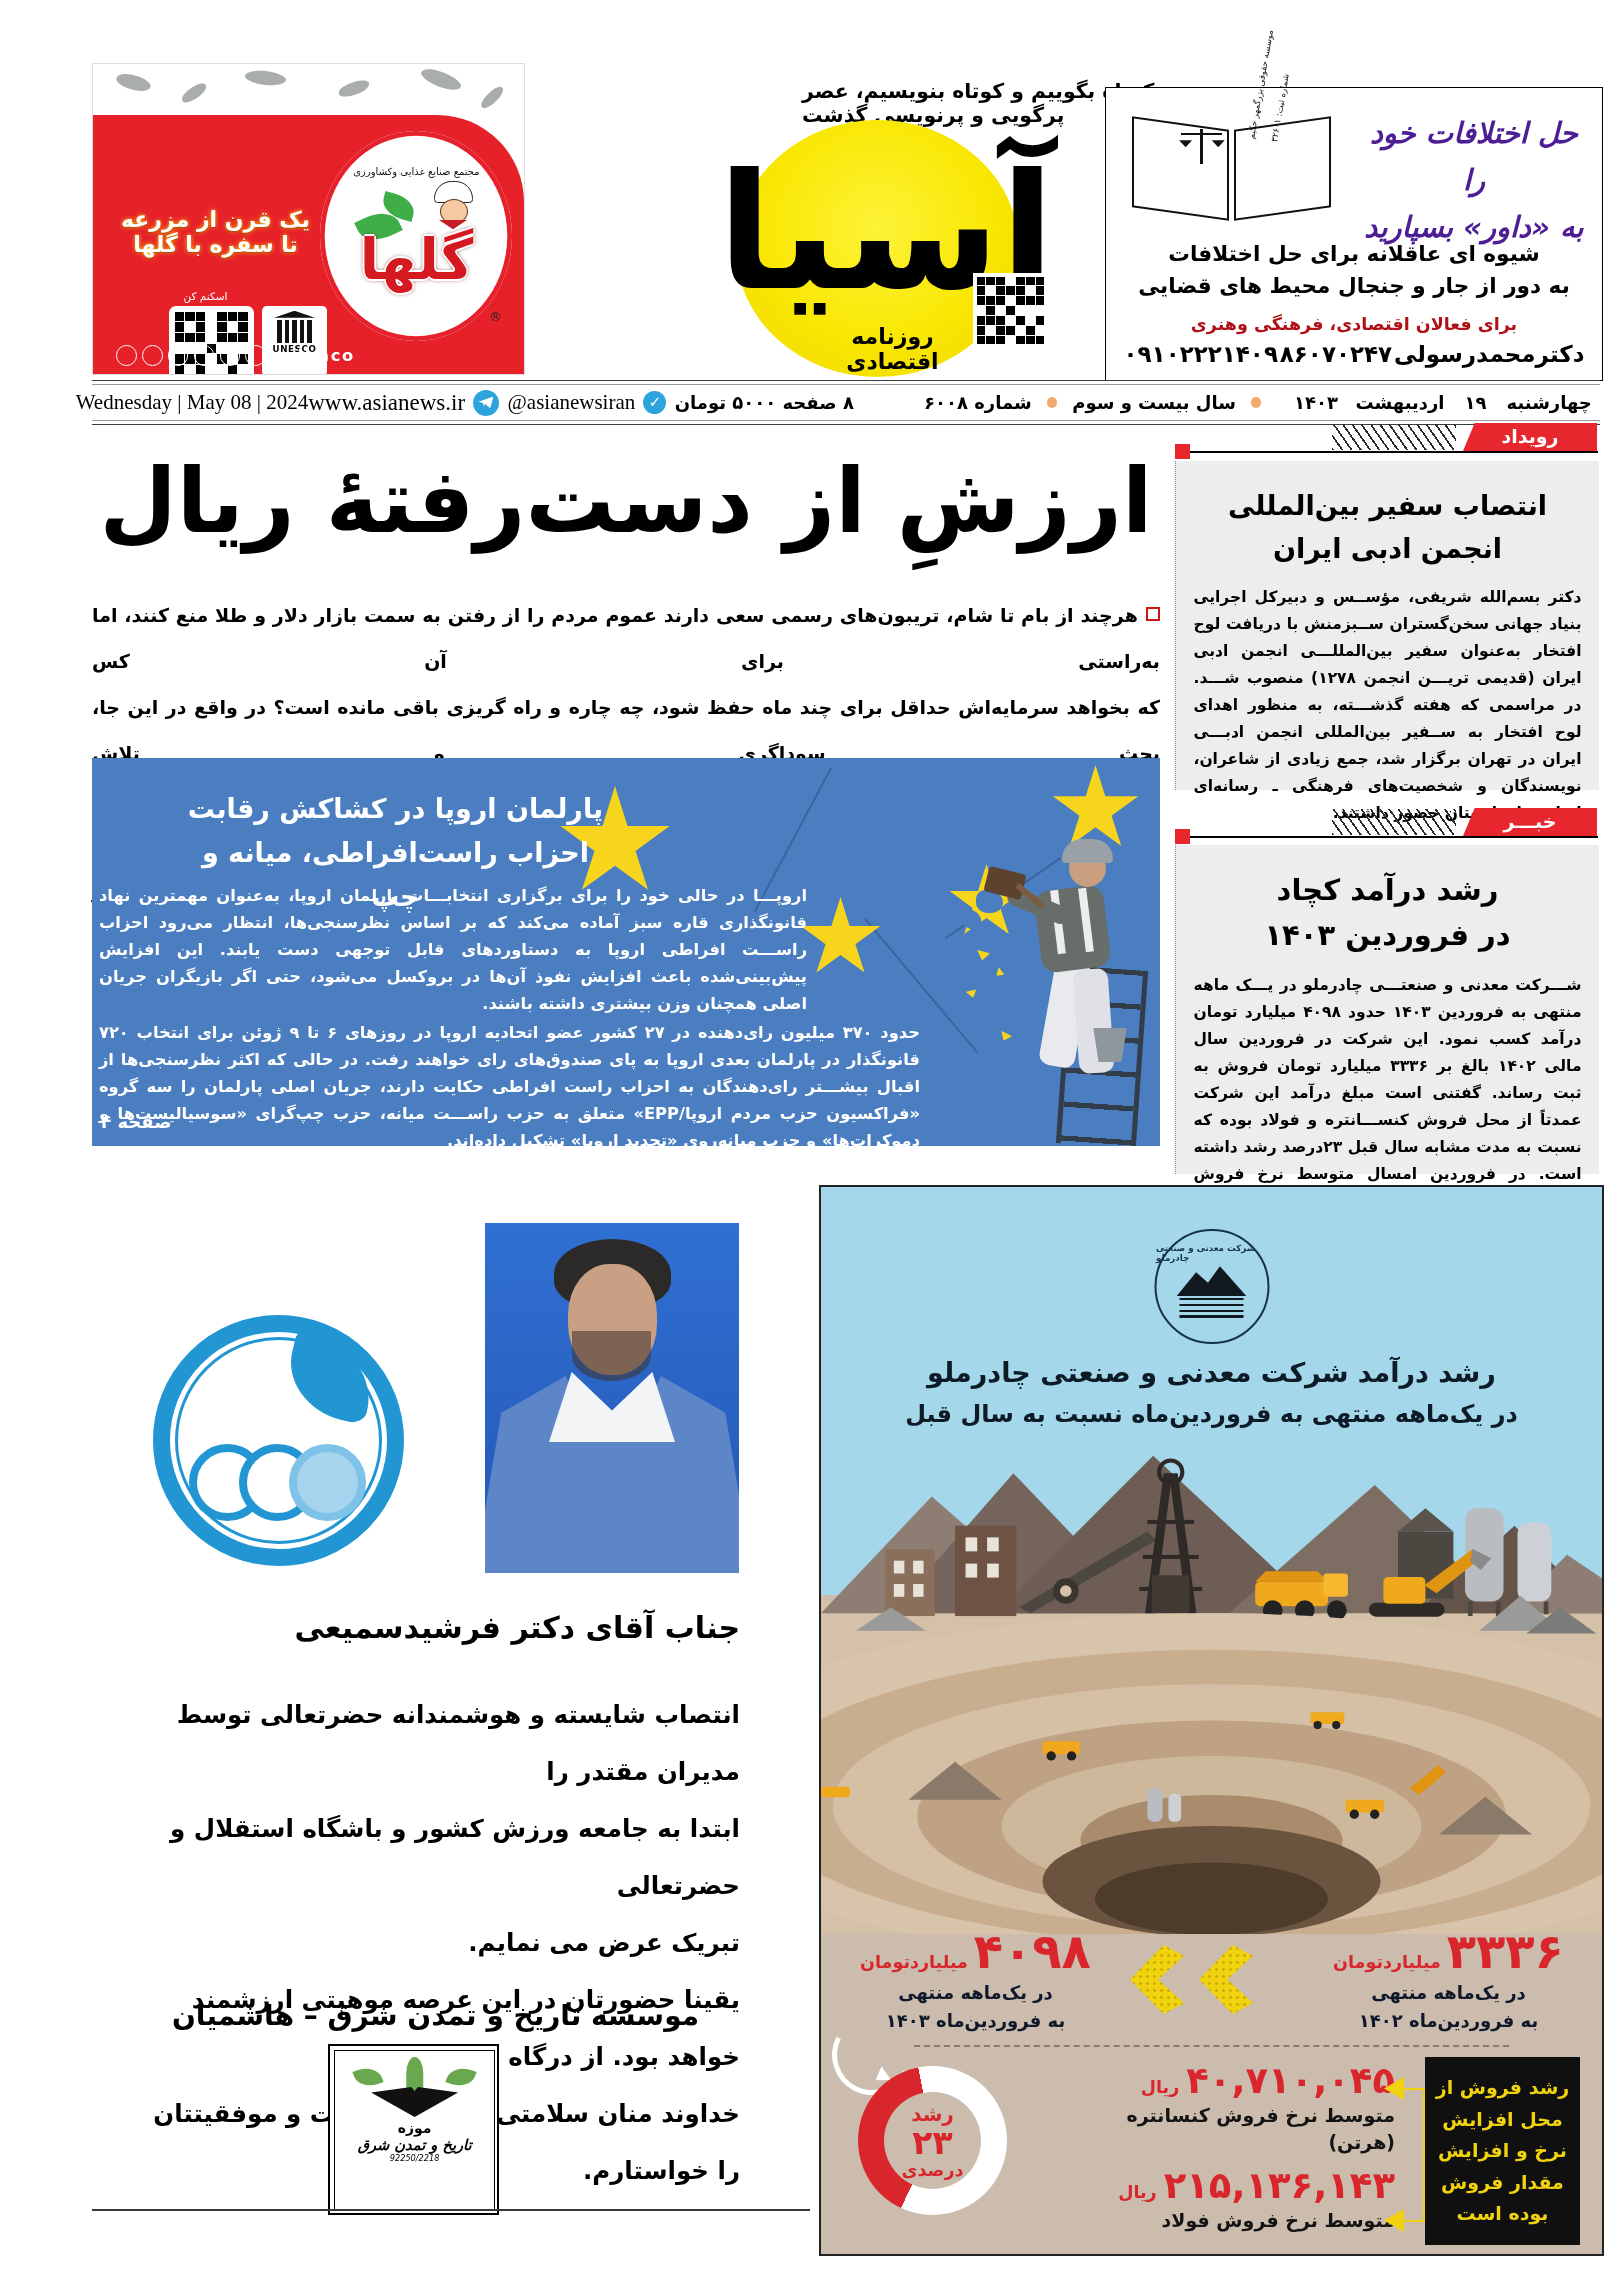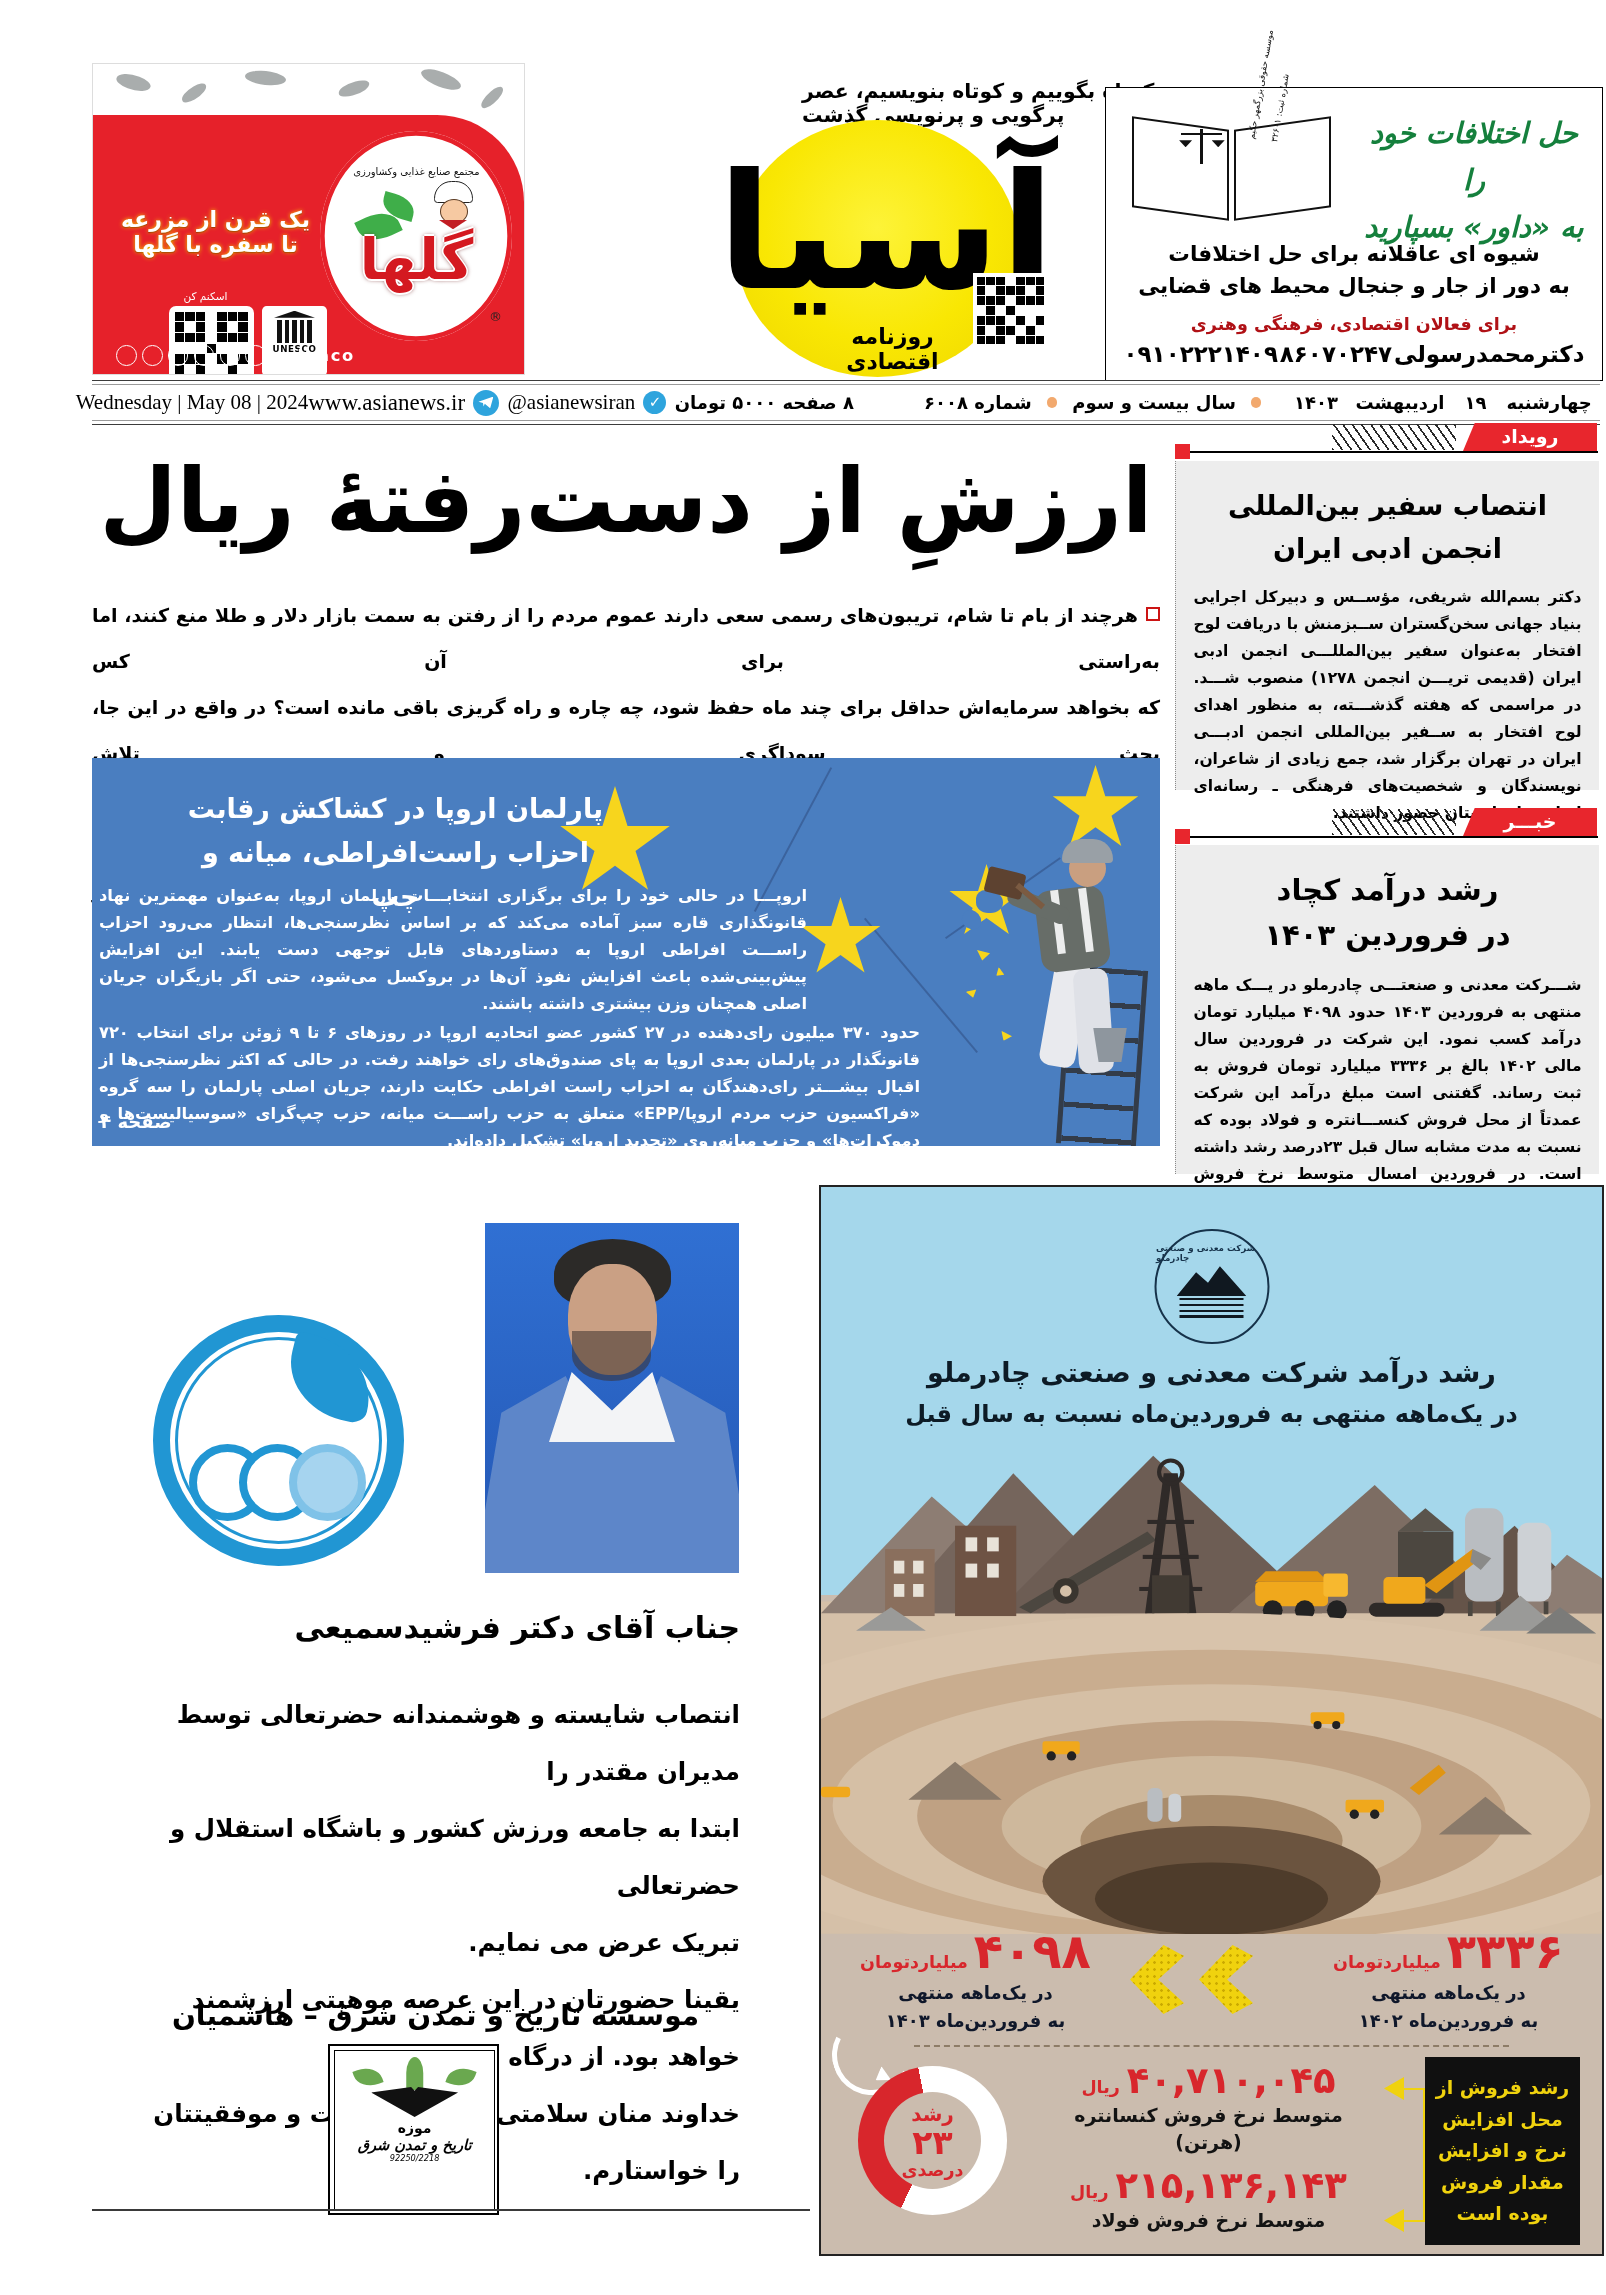--- a/index.html
+++ b/index.html
@@ -42,21 +42,21 @@
          background:radial-gradient(circle at 50% 42%,#fdf338 0%,#f9e703 55%,#eed600 100%);}
   .m-title{left:653px;top:99px;width:466px;height:274px;font-size:160px;line-height:268px;text-align:center;font-weight:bold;color:#000;}
   .m-sub{left:808px;top:324px;width:169px;font-size:22px;font-weight:bold;text-align:center;}
   .qr{display:grid;grid-template-columns:repeat(7,1fr);grid-template-rows:repeat(7,1fr);gap:1.2px;background:#fff;}
   .qr i{background:#000;}
   .qr i.w{background:#fff;}
   .m-qr{left:973px;top:273px;width:68px;height:68px;padding:3.5px;background:#fff;}
 
   
   .legal{left:1105px;top:87px;width:496px;height:292px;border:1.7px solid #000;background:#fff;}
-  .legal-t1{right:14.6px;top:22px;width:227px;font-size:29px;line-height:47px;font-weight:bold;color:#15803d;text-align:center;font-style:italic;}
+  .legal-t1{right:14.6px;top:22px;width:227px;font-size:29px;line-height:47px;font-weight:bold;color:#4c1d95;text-align:center;font-style:italic;}
   .legal-book{left:20.4px;top:17.5px;width:210px;height:125px;}
   .page-l{position:absolute;width:93px;height:87px;background:#fff;border:2.3px solid #111;}
   .legal-booktxt{position:absolute;font-size:8.7px;color:#111;white-space:nowrap;}
   .scales{position:absolute;left:55px;top:23px;width:41px;height:41px;}
   .scales .pole{position:absolute;left:19px;top:0;width:2.3px;height:35px;background:#111;}
   .scales .bar{position:absolute;left:0;top:4.7px;width:41px;height:2.3px;background:#111;}
   .scales .pan{position:absolute;top:11.7px;width:13px;height:7px;background:#111;clip-path:polygon(0 0,100% 0,50% 100%);}
   .legal-s1{left:0;right:0;top:153px;font-size:21.6px;font-weight:bold;text-align:center;}
   .legal-s2{left:0;right:0;top:185px;font-size:21.6px;font-weight:bold;text-align:center;}
   .legal-aud{left:0;right:0;top:226px;font-size:17.5px;font-weight:bold;color:#b01116;text-align:center;}
@@ -179,21 +179,21 @@
   .divider{position:absolute;left:93px;right:93px;top:858px;border-top:2.3px dashed #8d7c67;}
   .donut{position:absolute;left:37px;top:879px;width:149px;height:149px;border-radius:50%;
      background:conic-gradient(from 205deg,#d8262c 0 40%,#fff 40% 100%);}
   .donut-in{position:absolute;inset:26px;border-radius:50%;background:#cbbcae;display:flex;flex-direction:column;
      align-items:center;justify-content:center;color:#d8262c;font-weight:bold;}
   .donut-in .d1{font-size:20px;} .donut-in .d2{font-size:33px;line-height:34px;} .donut-in .d3{font-size:17.5px;}
   .d-arrow{position:absolute;left:10.5px;top:828px;width:70px;height:70px;border:5.8px solid transparent;
      border-left:5.8px solid #fff;border-bottom:5.8px solid #fff;border-radius:50%;transform:rotate(-18deg);}
   .d-ahead{position:absolute;left:56px;top:882px;width:15px;height:15px;background:#fff;
      clip-path:polygon(0 0,100% 50%,10% 100%);transform:rotate(28deg);}
-  .rates{position:absolute;left:201px;top:872px;width:373px;text-align:center;direction:rtl;}
+  .rates{position:absolute;left:201px;top:872px;width:373px;text-align:right;direction:rtl;}
   .rate-num{font-size:37px;font-weight:bold;color:#d8262c;display:inline-block;}
   .rate-unit{font-size:17.5px;font-weight:bold;color:#d8262c;margin-right:7px;}
   .rate-cap{font-size:19px;font-weight:bold;color:#131313;line-height:27px;}
   .note{position:absolute;right:22px;top:870px;width:155px;height:188px;background:#101010;color:#f0d20e;
      display:flex;flex-direction:column;justify-content:center;text-align:center;
      font-size:19px;line-height:31.5px;font-weight:bold;}
   .yarrow{position:absolute;width:20px;height:23px;background:#f0d20e;clip-path:polygon(100% 0,0 50%,100% 100%);}
   .yline{position:absolute;background:#f0d20e;}
 </style>
 </head>

